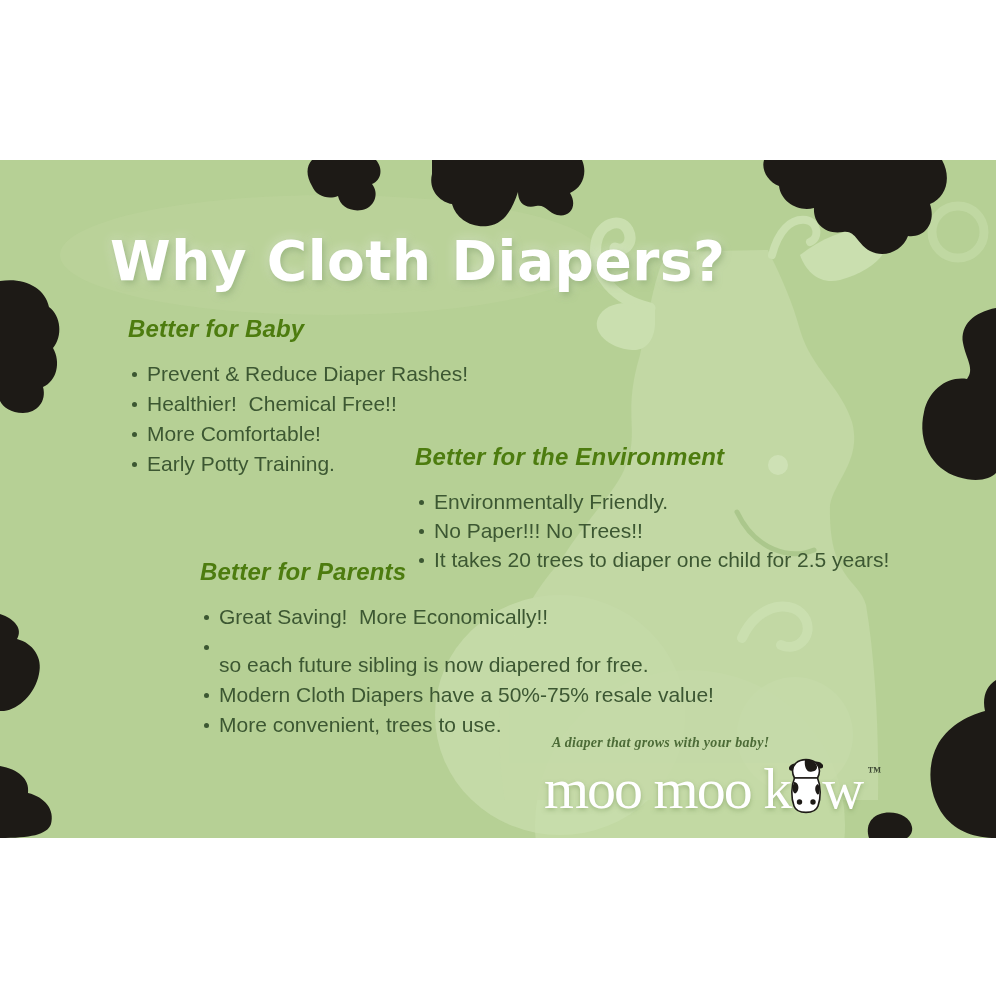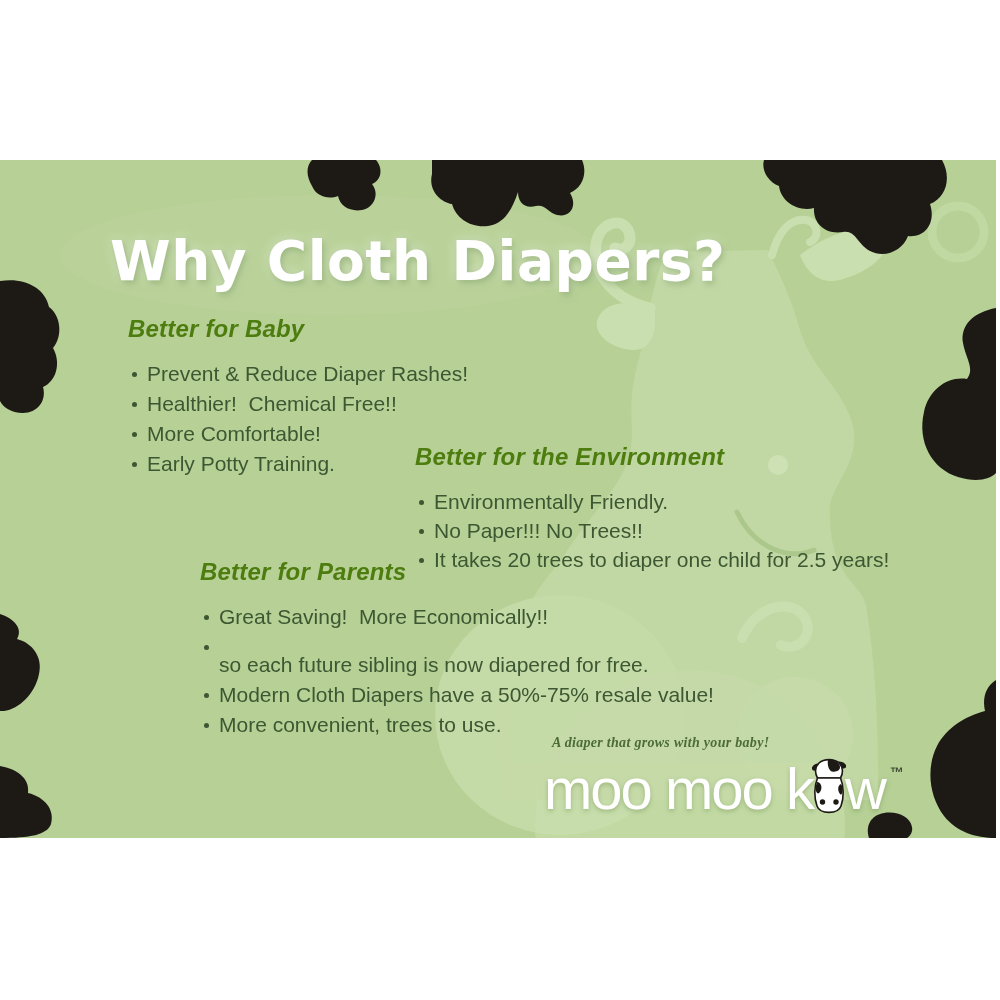--- a/index.html
+++ b/index.html
@@ -30,21 +30,21 @@
   .sec-env .blist li{line-height:29px;}
   .dot{flex:none;width:5px;height:5px;border-radius:50%;background:#3c5732;margin-top:13px;}
   .btxt{white-space:pre;}
   .tagline{
     position:absolute;left:552px;top:735px;
     font-family:"Liberation Serif",serif;font-style:italic;font-weight:bold;
     font-size:14px;color:#4c6b37;white-space:nowrap;letter-spacing:.3px;
   }
   .logo-row{
     position:absolute;left:544px;top:757px;display:flex;align-items:flex-end;
-    font-family:Liberation Sans, sans-serif;font-weight:400;font-size:58px;line-height:1;
+    font-family:Liberation Serif, serif;font-weight:400;font-size:58px;line-height:1;
     color:#ffffff;letter-spacing:-2px;white-space:nowrap;
     text-shadow:0 2px 4px rgba(115,148,85,.5);
   }
   .logo-row .cow-mascot{margin:0 -1px 1px -1px;}
   .logo-tm{
     font-size:14px;font-weight:bold;color:#3f4a35;letter-spacing:0;
     align-self:flex-start;margin:8px 0 0 5px;text-shadow:none;
   }
 </style>
 </head>

